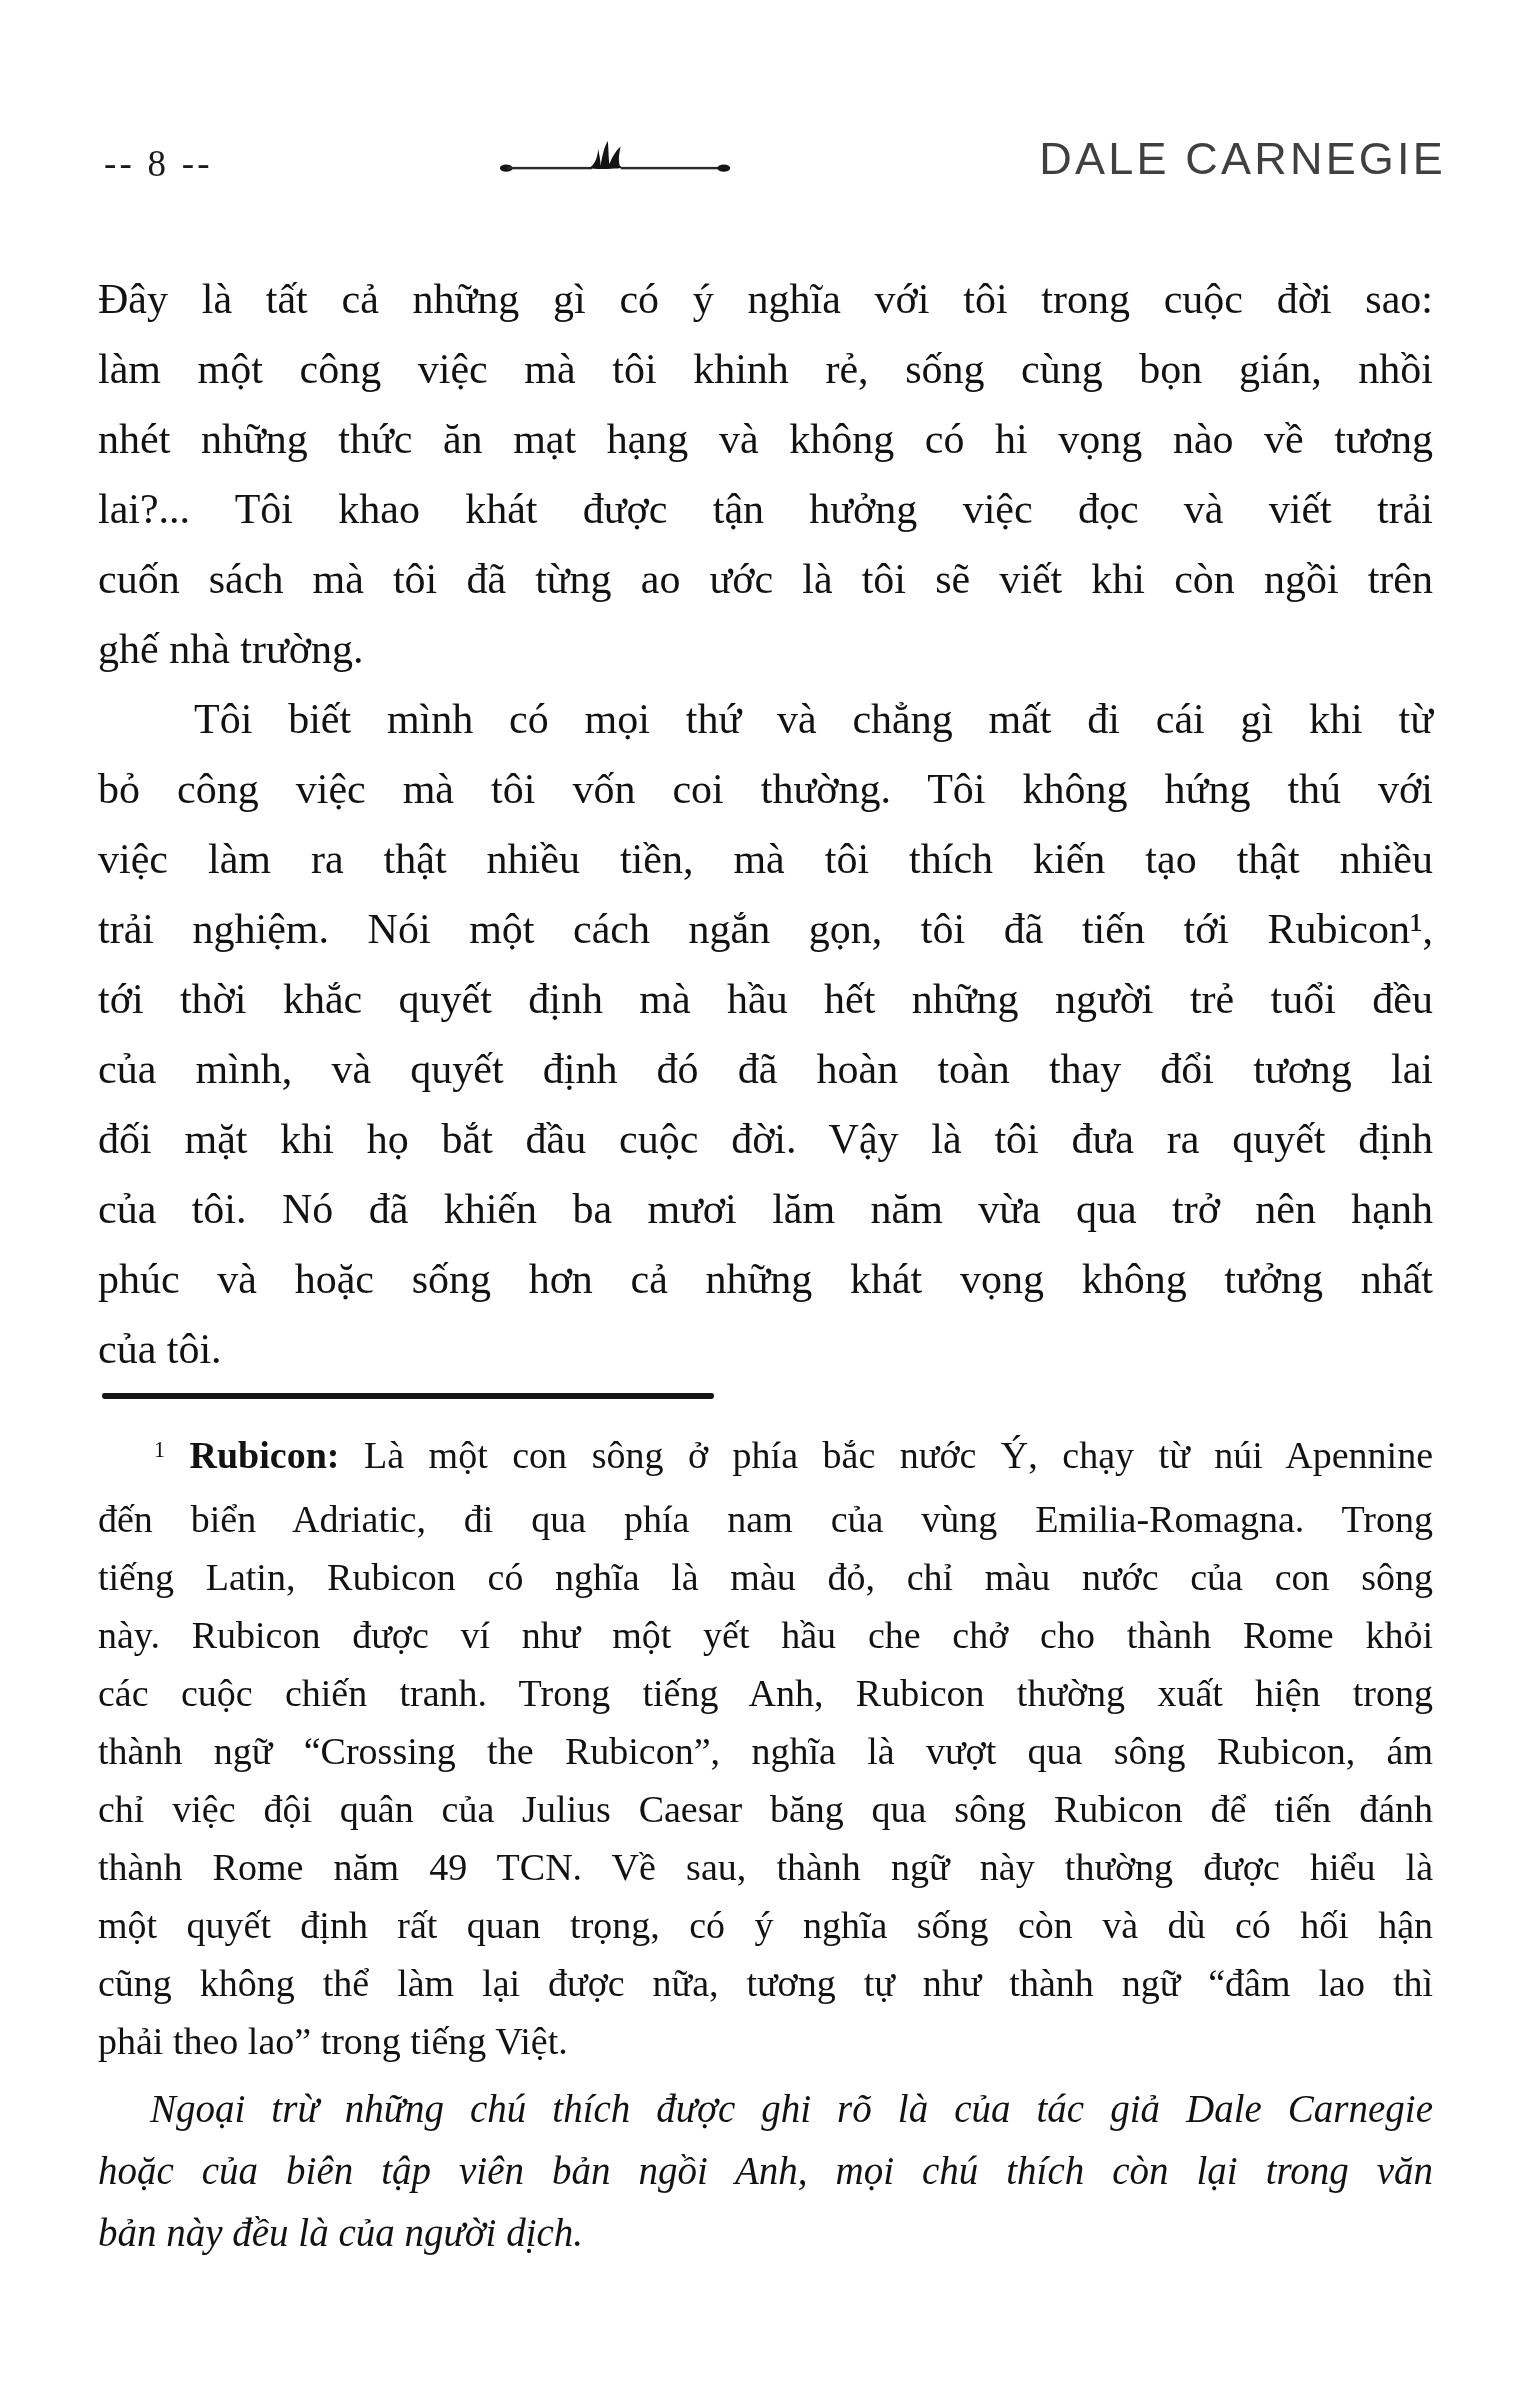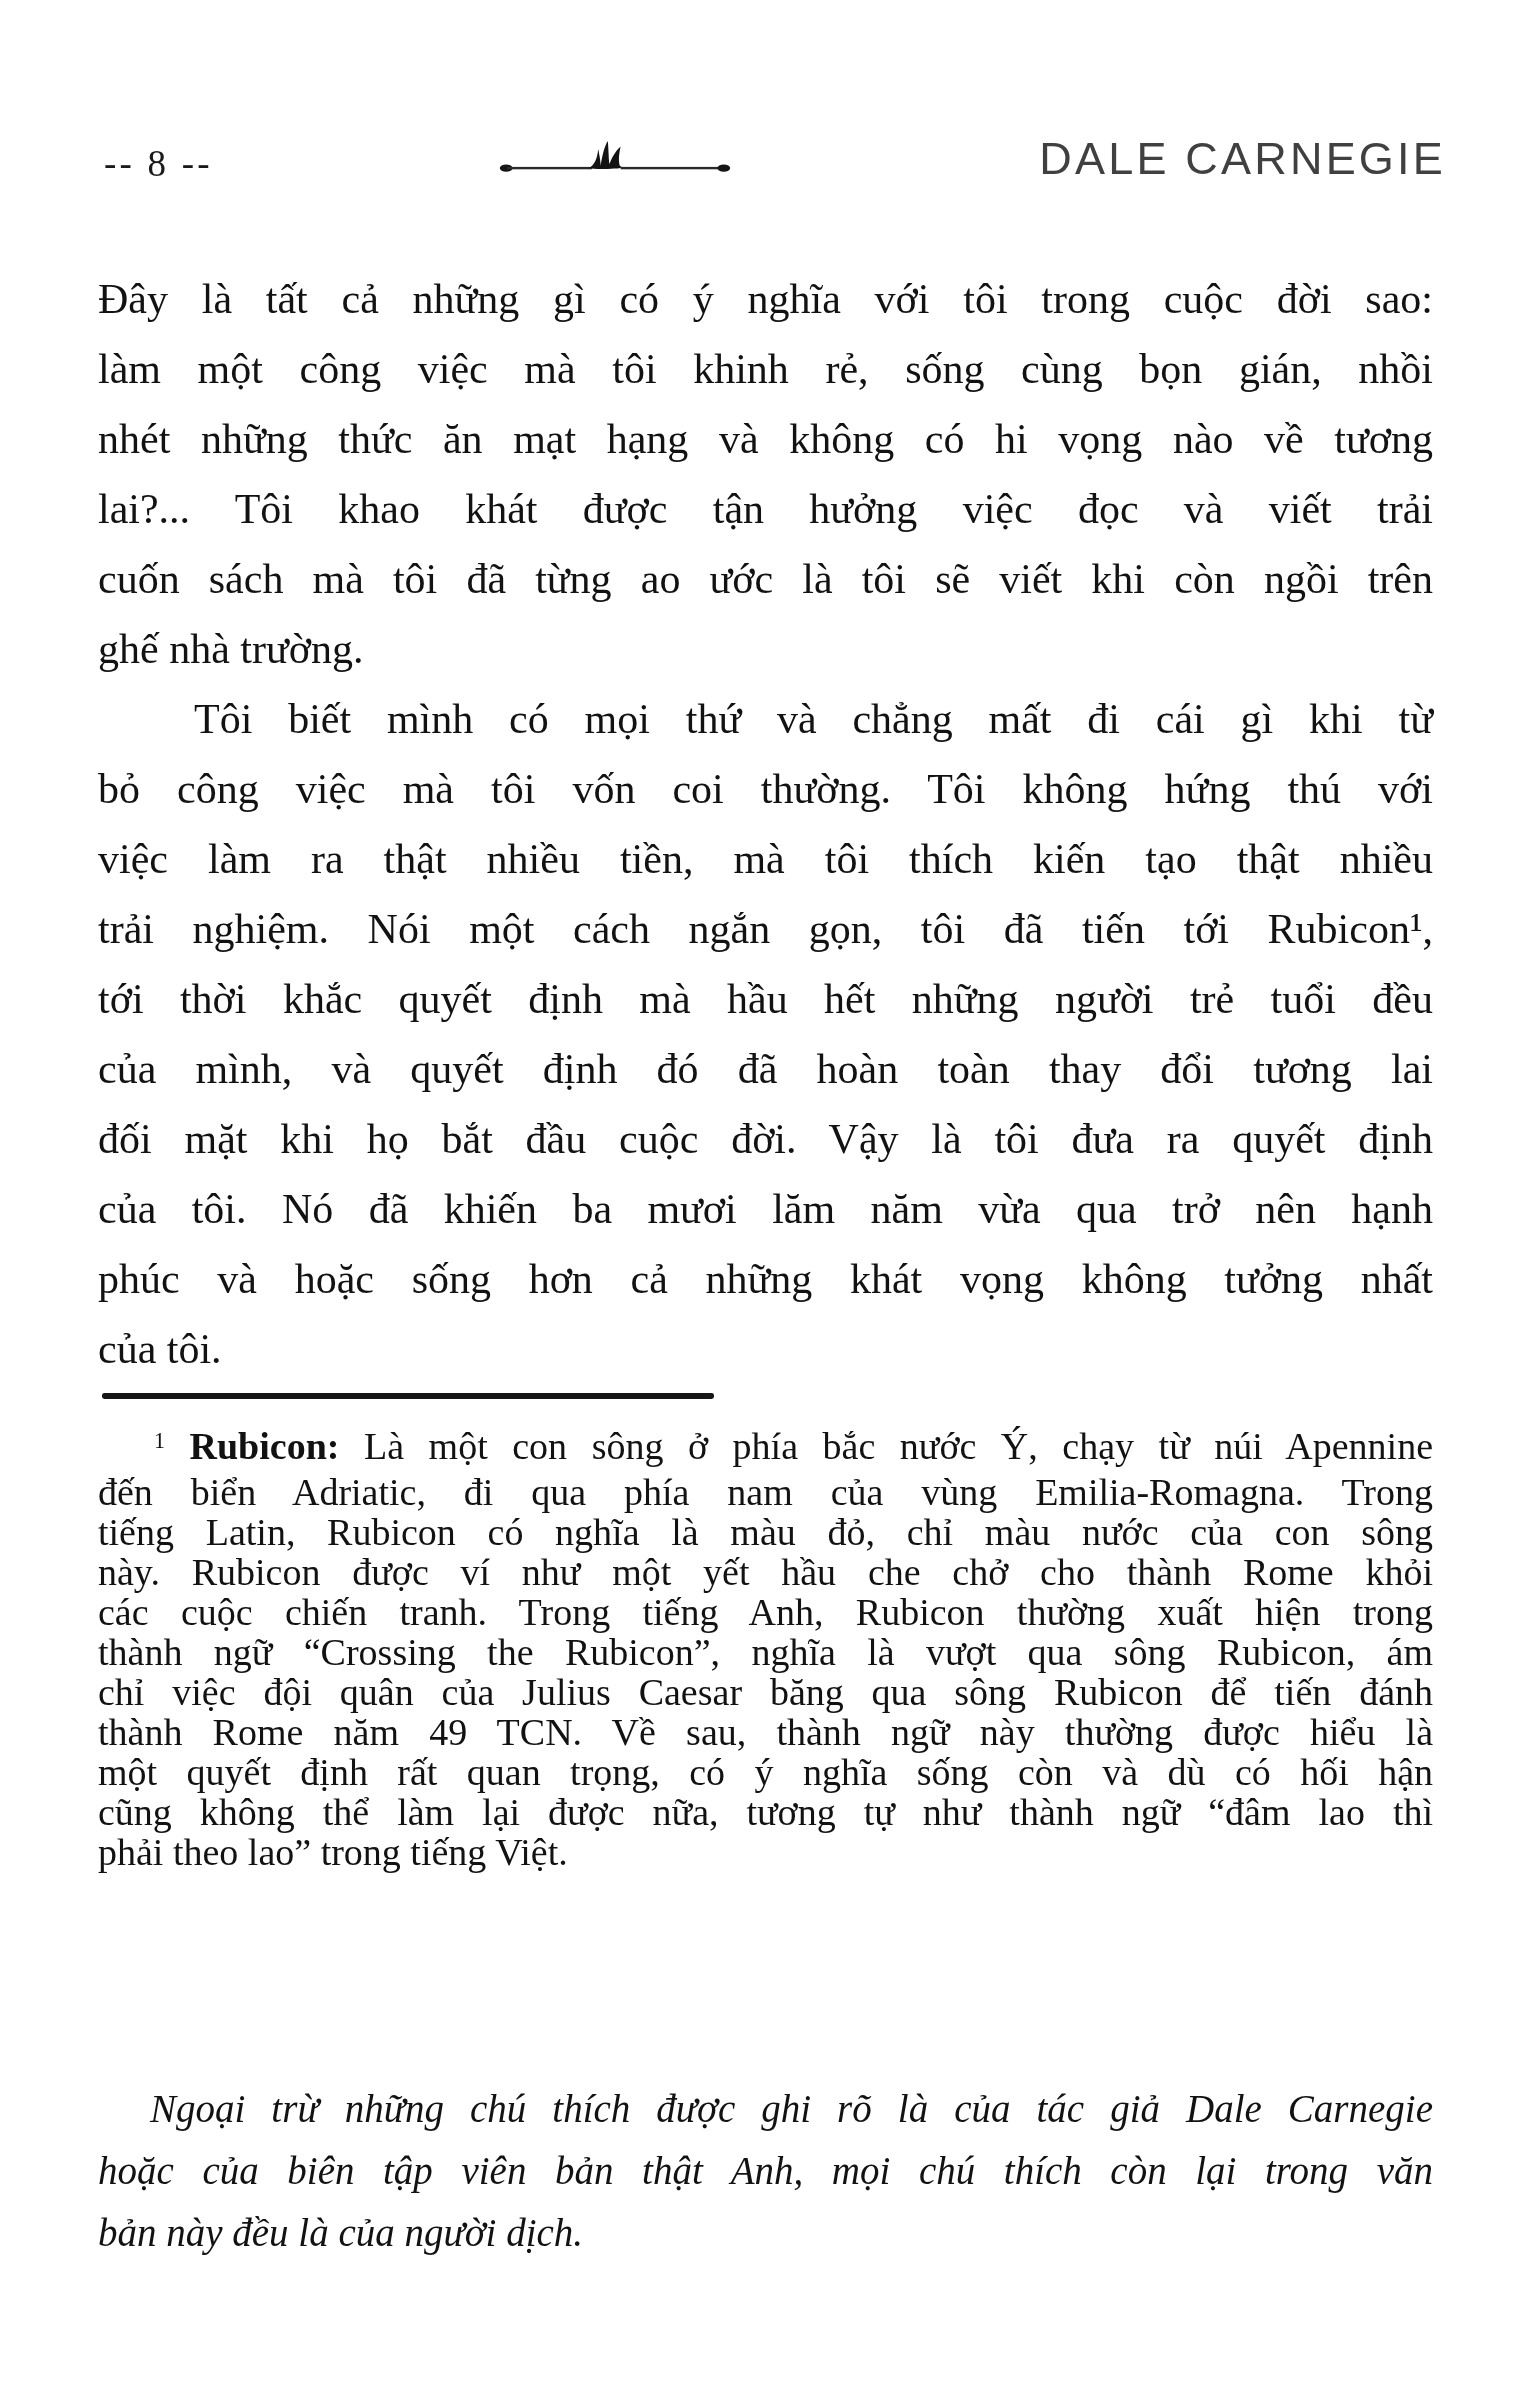--- a/index.html
+++ b/index.html
@@ -36,21 +36,21 @@
     white-space:normal;
   }
   .fnsep{
     position:absolute;left:102px;top:1393px;width:612px;height:5.6px;
     background:#161616;border-radius:2.4px;
   }
   .fn-block{
     position:absolute;left:98px;top:1426px;width:1335px;
   }
   .fline{
-    font-size:38px;line-height:40px;
+    font-size:38px;line-height:58px;
     text-align:justify;text-align-last:justify;
   }
   .note-block{
     position:absolute;left:98px;top:2078px;width:1335px;
     font-style:italic;
   }
   .nline{
     font-size:39px;line-height:62px;
     text-align:justify;text-align-last:justify;
   }
@@ -120,18 +120,18 @@
     <div class="fline">thành ngữ “Crossing the Rubicon”, nghĩa là vượt qua sông Rubicon, ám</div>
     <div class="fline">chỉ việc đội quân của Julius Caesar băng qua sông Rubicon để tiến đánh</div>
     <div class="fline">thành Rome năm 49 TCN. Về sau, thành ngữ này thường được hiểu là</div>
     <div class="fline">một quyết định rất quan trọng, có ý nghĩa sống còn và dù có hối hận</div>
     <div class="fline">cũng không thể làm lại được nữa, tương tự như thành ngữ “đâm lao thì</div>
     <div class="fline end">phải theo lao” trong tiếng Việt.</div>
   </div>
 
   <div class="note-block">
     <div class="nline ind-nt">Ngoại trừ những chú thích được ghi rõ là của tác giả Dale Carnegie</div>
-    <div class="nline">hoặc của biên tập viên bản thật Anh, mọi chú thích còn lại trong văn</div>
+    <div class="nline">hoặc của biên tập viên bản ngồi Anh, mọi chú thích còn lại trong văn</div>
     <div class="nline end">bản này đều là của người dịch.</div>
   </div>
 
 </div>
 
 
 </body></html>

